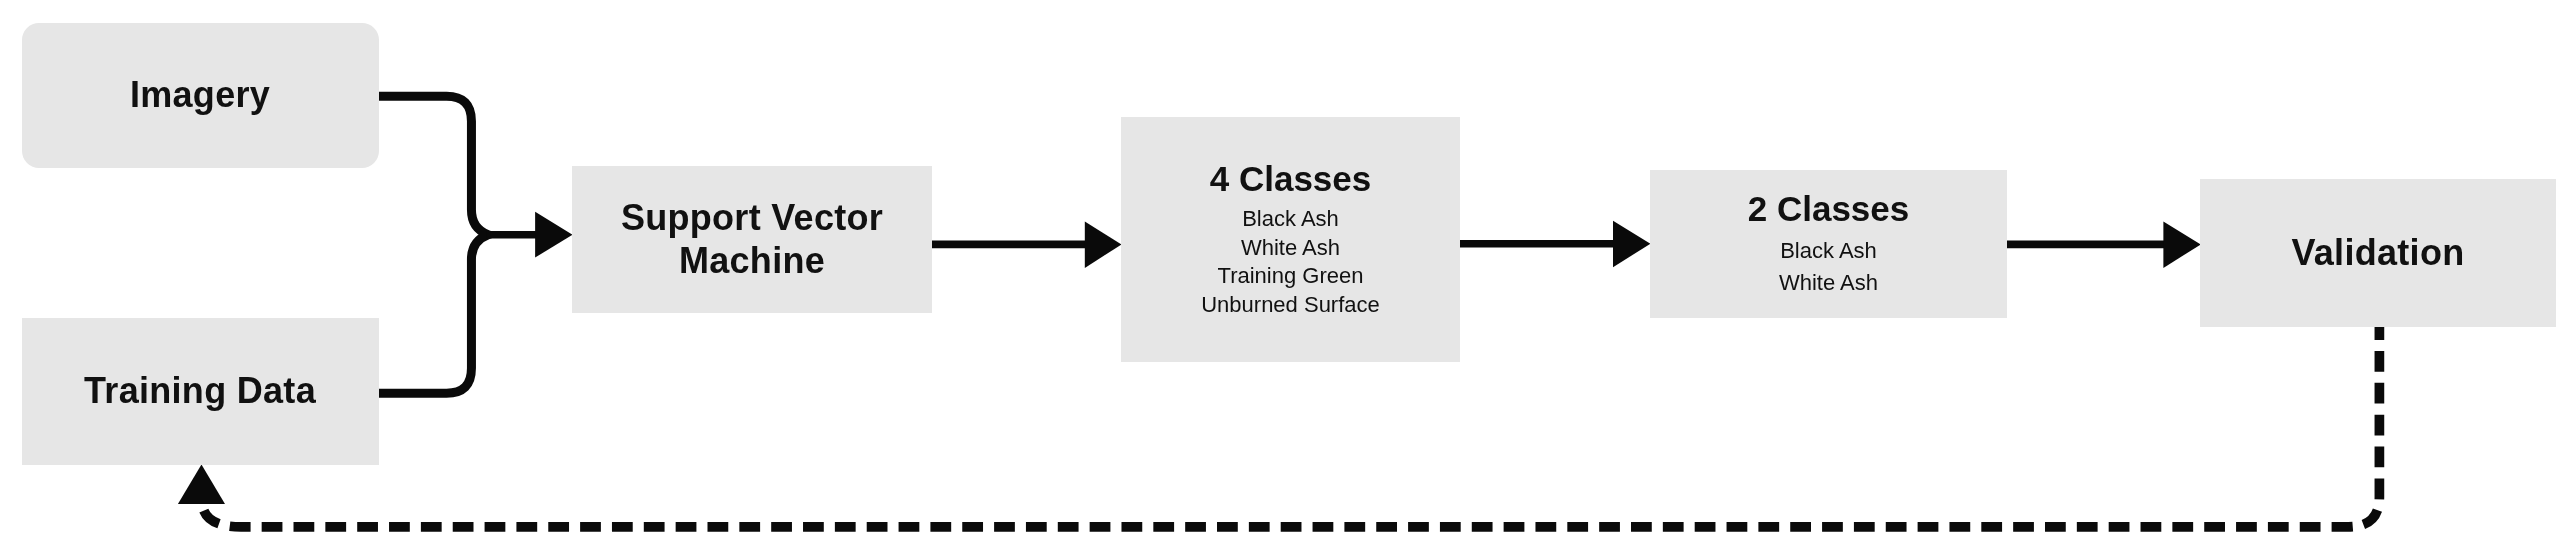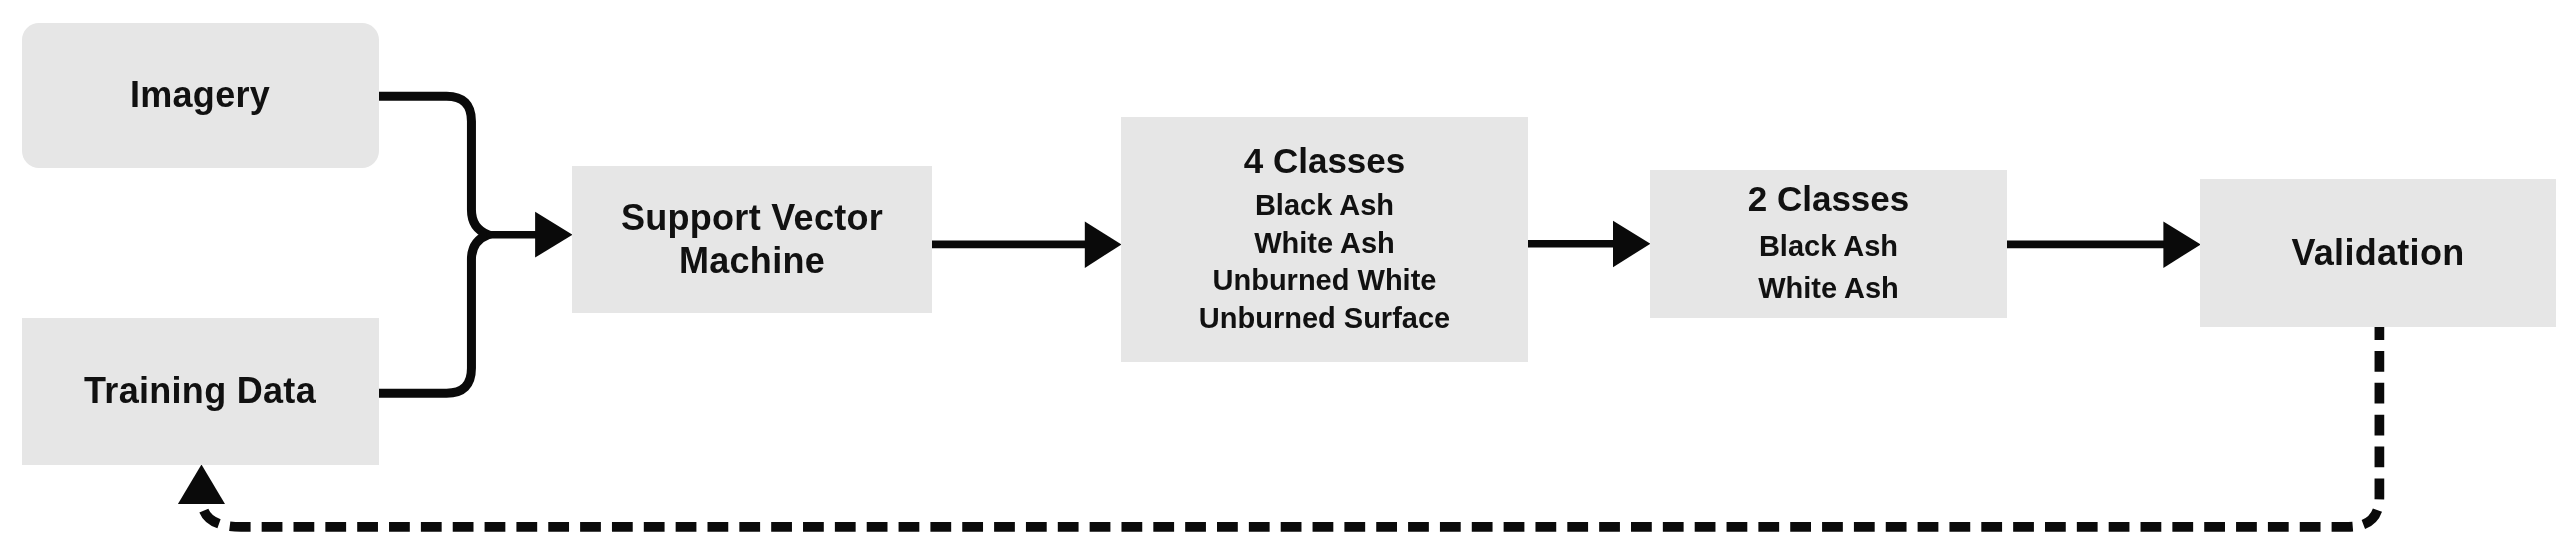--- a/index.html
+++ b/index.html
@@ -53,29 +53,29 @@
     line-height: 1.18;
     letter-spacing: 0.3px;
   }
   .node .box-title {
     font-weight: bold;
     font-size: 35px;
     line-height: 1.15;
     margin-bottom: 5.5px;
   }
   .node .item {
-    font-weight: bold;
-    font-size: 29px;
+    font-weight: normal;
+    font-size: 22px;
     line-height: 1.3;
   }
   .node.two .item { line-height: 1.45; }
   #node-imagery    { left: 21.5px;   top: 23px;  width: 357px; height: 145px; border-radius: 17px; }
   #node-training   { left: 21.5px;   top: 318px; width: 357px; height: 147px; }
   #node-svm        { left: 572px;  top: 166px; width: 360px; height: 147px; padding: 0 28px; box-sizing: border-box; }
-  #node-four       { left: 1121px; top: 117px; width: 407px; height: 245px; }
+  #node-four       { left: 1121px; top: 117px; width: 339px; height: 245px; }
   #node-two        { left: 1650px; top: 170px; width: 357px; height: 148px; align-items: center; }
   #node-validation { left: 2200px; top: 179px; width: 356px; height: 148px; }
 </style>
 </head>
 <body>
 
 <div class="canvas" style="--bg: #ffffff; --box: #e6e6e6; --line: #0a0a0a; --text: #111111;">
 
   <svg class="links" viewBox="0 0 3721 793" aria-hidden="true">
 
@@ -106,21 +106,21 @@
   </div>
 
   <div class="node" id="node-svm">
     <span class="label">Support Vector Machine</span>
   </div>
 
   <div class="node" id="node-four">
     <span class="box-title">4 Classes</span>
     <span class="item">Black Ash</span>
     <span class="item">White Ash</span>
-    <span class="item">Unburned White</span>
+    <span class="item">Training Green</span>
     <span class="item">Unburned Surface</span>
   </div>
 
   <div class="node two" id="node-two">
     <span class="box-title">2 Classes</span>
     <span class="item">Black Ash</span>
     <span class="item">White Ash</span>
   </div>
 
   <div class="node" id="node-validation">

